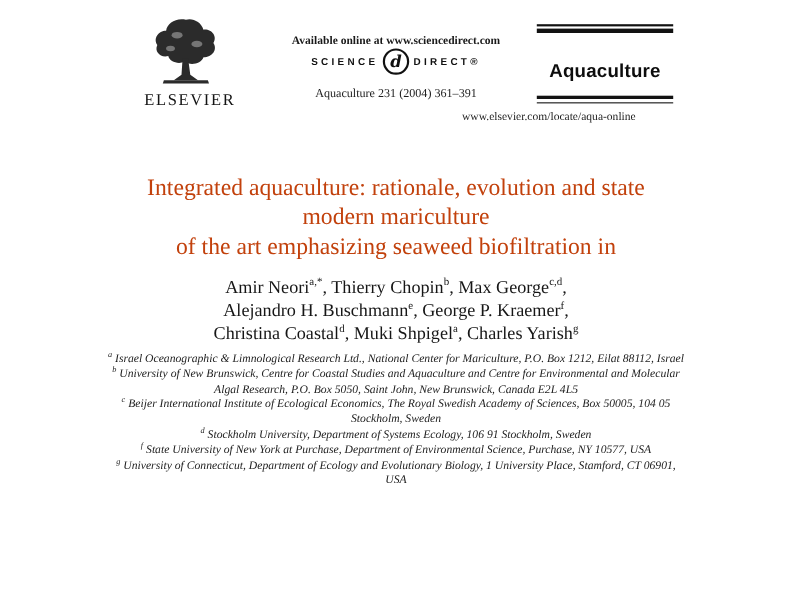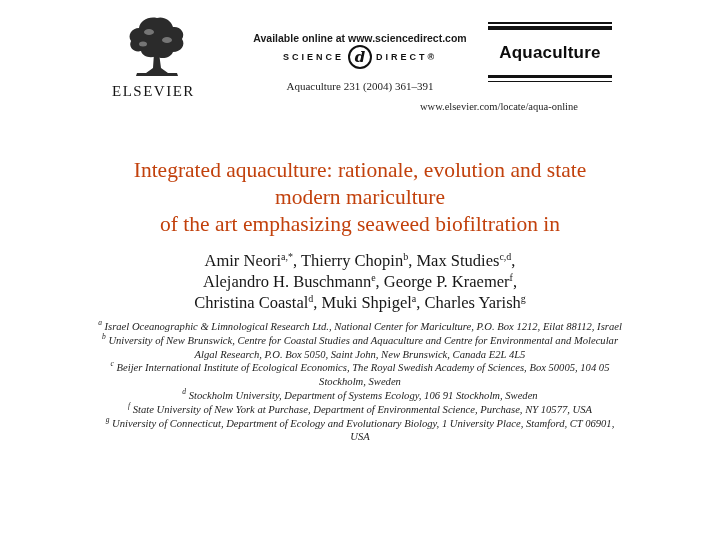--- a/index.html
+++ b/index.html
@@ -4,44 +4,44 @@
 <style>
   html,body{margin:0;padding:0;background:#ffffff;}
   body{
     width:720px;height:540px;position:relative;overflow:hidden;
     font-family:"Liberation Serif", serif;color:#1d1d1d;
     -webkit-font-smoothing:antialiased;
   }
   .page{position:absolute;inset:0;background:#fff;}
 
   
-  .header-left{position:absolute;left:112px;top:16px;width:90px;text-align:left;}
+  .header-left{position:absolute;left:124px;top:16px;width:90px;text-align:right;}
   .elsevier-logo{display:block;margin:0 auto;}
   .publisher-name{font-size:15px;letter-spacing:1.5px;margin-top:1px;color:#141414;}
 
   .header-center{position:absolute;left:238px;top:32px;width:244px;text-align:center;}
-  .available-online{font-family:Liberation Sans, sans-serif;font-size:10.5px;font-weight:600;color:#1a1a1a;}
+  .available-online{font-family:Liberation Serif, serif;font-size:10.5px;font-weight:600;color:#1a1a1a;}
   .sd-logo{margin-top:1px;display:flex;align-items:center;justify-content:center;}
   .sd-word{font-family:"Liberation Sans",sans-serif;font-size:9px;font-weight:700;letter-spacing:3px;color:#111;}
   .sd-at{
     display:inline-flex;align-items:center;justify-content:center;
     width:20px;height:20px;border:2px solid #111;border-radius:50%;
     font-family:"DejaVu Serif",serif;font-style:italic;font-weight:bold;
     font-size:15px;margin:0 4px;color:#111;
   }
   .citation{font-size:11px;margin-top:11px;color:#1c1c1c;}
 
   .header-right{position:absolute;left:488px;top:22px;width:124px;}
   .rule{background:#121212;}
   .rule-thin{height:1.5px;}
   .rule-thick{height:3.5px;}
   .rule-gap{height:2.5px;}
   .journal-name{
     font-family:"Liberation Sans",sans-serif;font-weight:800;font-size:17px;
-    text-align:center;color:#0d0d0d;padding:13px 0 12px 0;letter-spacing:0.2px;
+    text-align:center;color:#0d0d0d;padding:13px 0 12px 0;letter-spacing:0.2px;margin-top:12px;
   }
   .journal-url{
     position:absolute;left:420px;top:101px;width:192px;text-align:left;
     font-size:10.5px;color:#1c1c1c;
   }
 
   
   .article-title{
     position:absolute;left:85px;top:157px;width:550px;text-align:center;
     font-size:21.5px;line-height:27px;color:#c2410c;
@@ -103,21 +103,21 @@
   </div>
   <div class="journal-url">www.elsevier.com/locate/aqua-online</div>
 
   <div class="article-title">
     <div>Integrated aquaculture: rationale, evolution and state</div>
     <div>modern mariculture</div>
     <div>of the art emphasizing seaweed biofiltration in</div>
   </div>
 
   <div class="author-block">
-      <div><span>Amir Neori</span><sup>a,*</sup><span>, </span><span>Thierry Chopin</span><sup>b</sup><span>, </span><span>Max Studies</span><sup>c,d</sup><span>,</span></div>
+      <div><span>Amir Neori</span><sup>a,*</sup><span>, </span><span>Thierry Chopin</span><sup>b</sup><span>, </span><span>Max George</span><sup>c,d</sup><span>,</span></div>
       <div><span>Alejandro H. Buschmann</span><sup>e</sup><span>, </span><span>George P. Kraemer</span><sup>f</sup><span>,</span></div>
       <div><span>Christina Coastal</span><sup>d</sup><span>, </span><span>Muki Shpigel</span><sup>a</sup><span>, </span><span>Charles Yarish</span><sup>g</sup><span></span></div>
     </div>
 
   <div class="affiliation-block">
       <p><sup>a</sup> Israel Oceanographic &amp; Limnological Research Ltd., National Center for Mariculture, P.O. Box 1212, Eilat 88112, Israel</p>
       <p><sup>b</sup> University of New Brunswick, Centre for Coastal Studies and Aquaculture and Centre for Environmental and Molecular Algal Research, P.O. Box 5050, Saint John, New Brunswick, Canada E2L 4L5</p>
       <p><sup>c</sup> Beijer International Institute of Ecological Economics, The Royal Swedish Academy of Sciences, Box 50005, 104 05 Stockholm, Sweden</p>
       <p><sup>d</sup> Stockholm University, Department of Systems Ecology, 106 91 Stockholm, Sweden</p>
       <p><sup>f</sup> State University of New York at Purchase, Department of Environmental Science, Purchase, NY 10577, USA</p>

